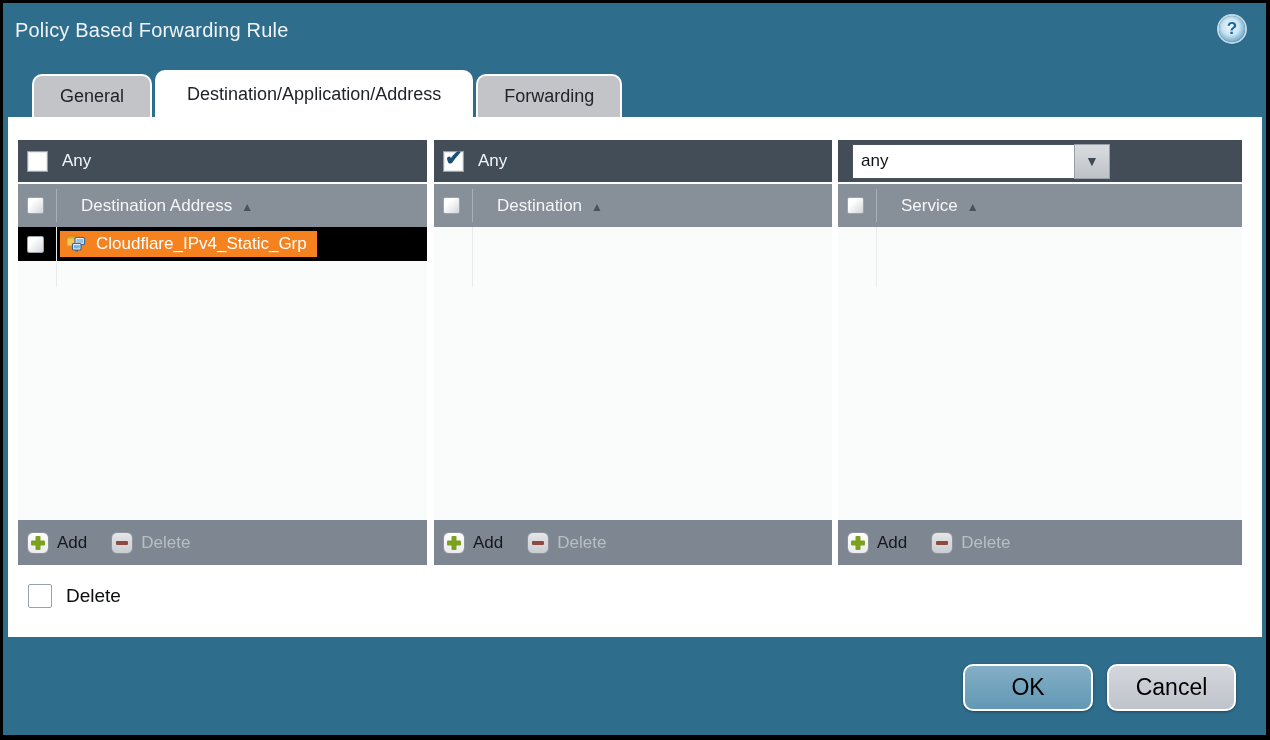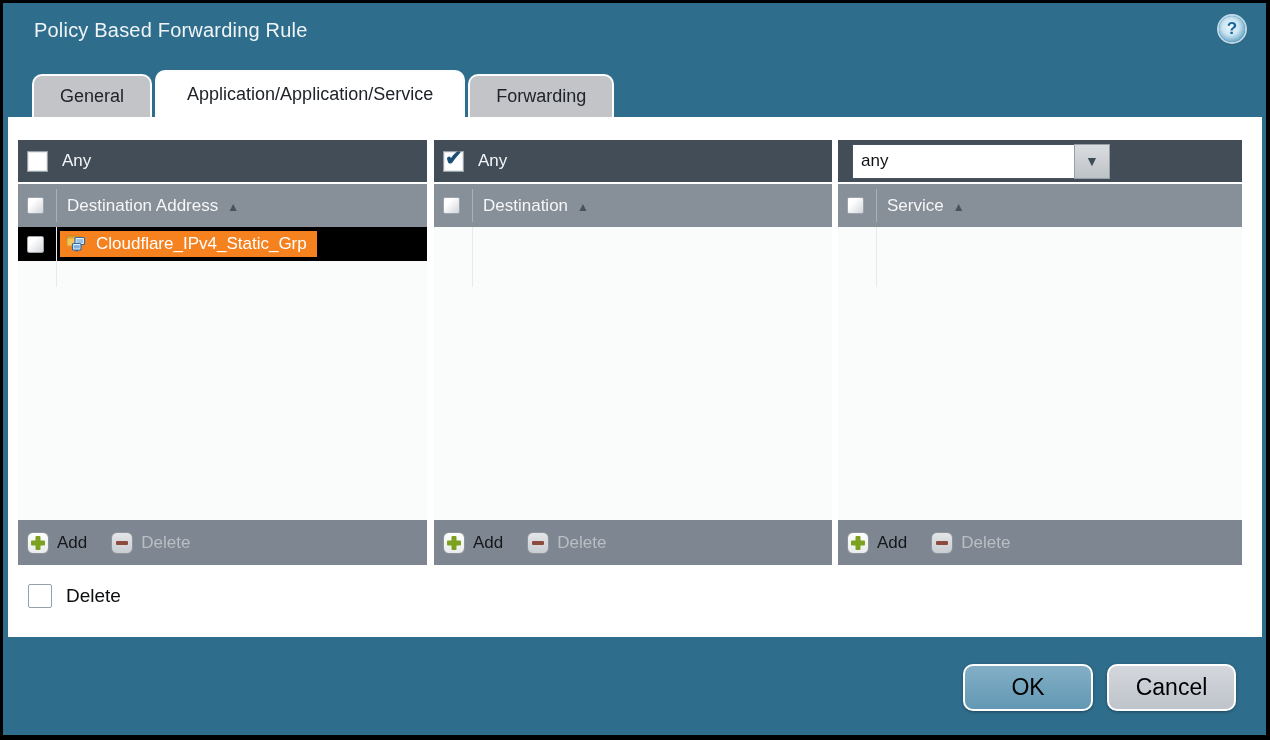--- a/index.html
+++ b/index.html
@@ -2,21 +2,21 @@
 <html><head>
 <meta charset="utf-8">
 <style>
   * { box-sizing: border-box; margin: 0; padding: 0; }
   body { margin:0; background:#222; font-family:"Liberation Sans", sans-serif; }
   .stage { position:relative; width:1270px; height:740px; background:#000; overflow:hidden;
            -webkit-font-smoothing:antialiased; }
   .dialog-bg { position:absolute; left:3px; top:3px; width:1263px; height:732px; background:#2F6D8C; }
 
   
-  .dlg-title { position:absolute; left:34px; top:19px; font-size:20px; color:#EFF4F7; letter-spacing:.2px; }
+  .dlg-title { position:absolute; left:15px; top:19px; font-size:20px; color:#EFF4F7; letter-spacing:.2px; }
   .help { position:absolute; left:1219px; top:16px; width:26px; height:26px; border-radius:50%;
           background: radial-gradient(circle at 45% 42%, #F0F8FC 0%, #CBE4F2 40%, #5E9FC2 78%, #1C5E86 100%);
           box-shadow: 0 0 0 2px rgba(205,230,243,.9), 0 1px 3px rgba(0,0,0,.45); cursor:pointer; }
   .help::after { content:"?"; position:absolute; inset:0; display:flex; align-items:center; justify-content:center;
                  color:#1565A0; font-weight:bold; font-size:17px; }
 
   
   .tabs { position:absolute; left:8px; top:70px; height:47px; display:flex; align-items:flex-end;padding-left:24px; }
   .tab { height:43px; padding:0 26px; background:#C3C4C7; border:2px solid #FBFCFD; border-bottom:none;
          border-radius:10px 10px 0 0; margin-right:3px; display:flex; align-items:center;
@@ -30,21 +30,21 @@
   #panel-dest { left:10px;  width:409px; }
   #panel-apps { left:426px; width:398px; }
   #panel-svc  { left:830px; width:404px; }
 
   .any-bar { height:42px; background:#424D57; display:flex; align-items:center; padding-left:9px; }
   .any-label { color:#F2F5F7; font-size:17px; margin-left:14px; }
 
   .col-header { height:43px; margin-top:2px; background:#878F98; display:flex; align-items:center;
                 padding-left:9px; position:relative; cursor:pointer; }
   .col-header .vdiv { position:absolute; left:38px; top:5px; bottom:5px; width:1px; background:#A9B0B7; }
-  .col-header-label { color:#F4F6F8; font-size:17px; margin-left:23px; }
+  .col-header-label { color:#F4F6F8; font-size:17px; margin-left:37px; }
   .sort-asc { margin-left:9px; }
   .sort-asc::after { content:"▲"; color:#49525C; font-size:12px; }
 
   .list { height:293px; background:#FAFBFB; position:relative; }
   .list .col-line { position:absolute; left:38px; top:0; height:60px; width:1px; background:#E8EBED; }
   .row { height:34px; background:#000000; display:flex; align-items:center; padding-left:9px; cursor:pointer; }
   .chip { margin-left:16px; background:#F5821F; color:#FFFFFF; display:inline-flex; align-items:center;
           gap:8px; padding:3px 10px 3px 6px; font-size:17px; }
 
   .footer-bar { height:45px; background:#7E8791; display:flex; align-items:center; padding-left:9px; gap:24px; }
@@ -93,21 +93,21 @@
 <body>
 
 <div class="stage">
   <div class="dialog-bg"></div>
 
   <div class="dlg-title">Policy Based Forwarding Rule</div>
   <div class="help"></div>
 
   <div class="tabs">
     <div class="tab">General</div>
-    <div class="tab active">Application/Application/Service</div>
+    <div class="tab active">Destination/Application/Address</div>
     <div class="tab">Forwarding</div>
   </div>
 
   <div class="content">
 
     <div class="panel" id="panel-dest">
       <div class="any-bar">
         <span class="cb cb-any"></span>
         <span class="any-label">Any</span>
       </div>

